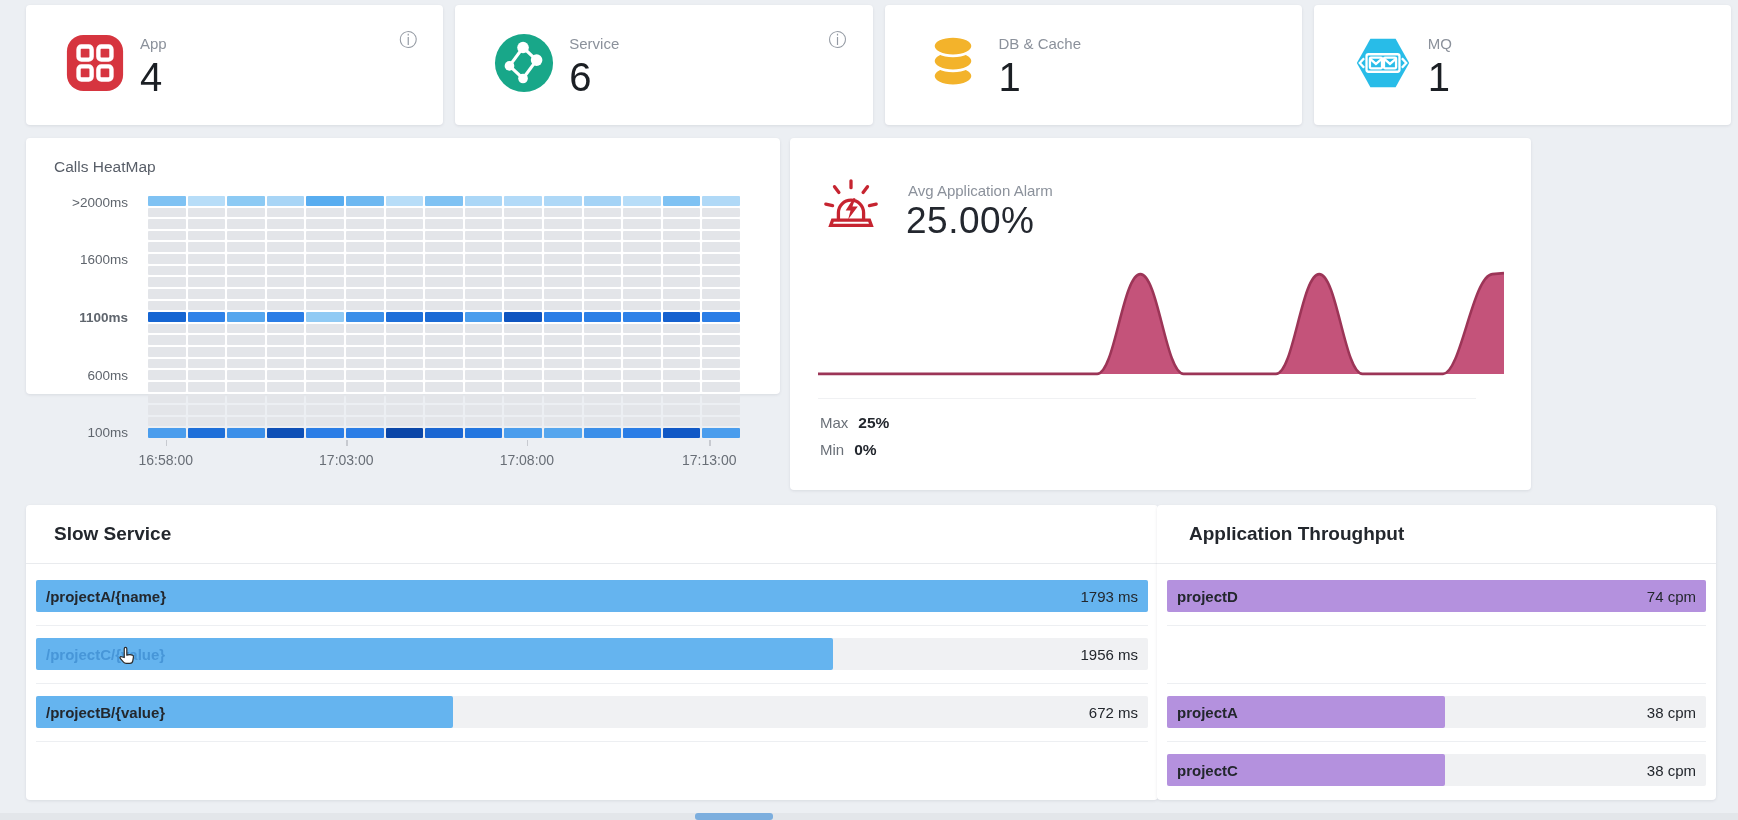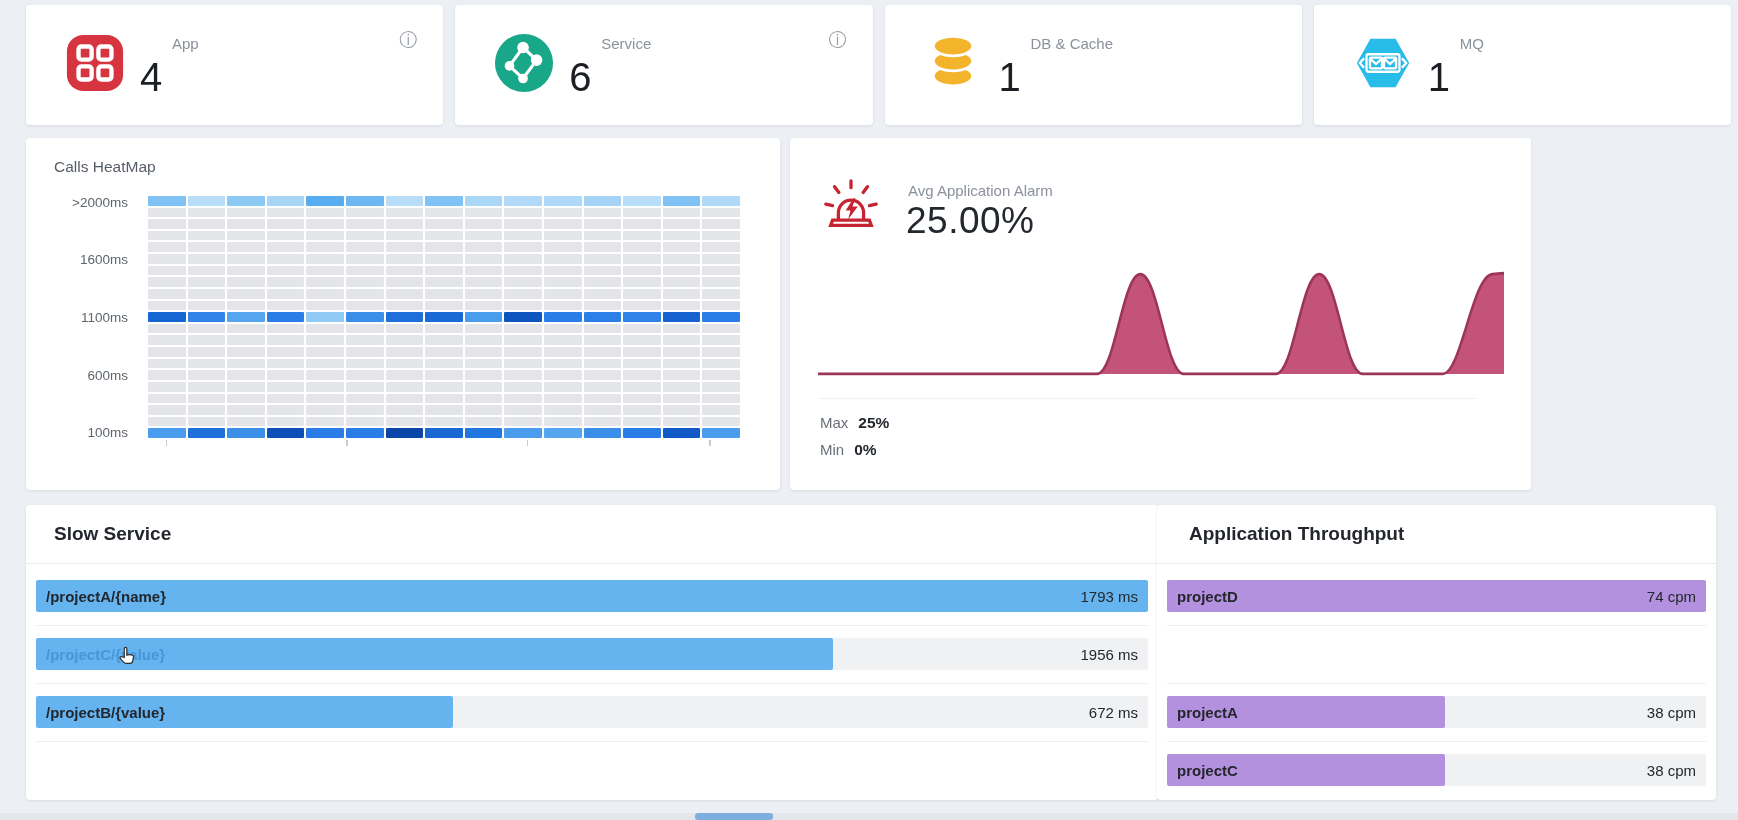--- a/index.html
+++ b/index.html
@@ -3,26 +3,26 @@
 <meta charset="utf-8">
 <style>
   html,body{margin:0;padding:0;background:#eceff3;font-family:"Liberation Sans","DejaVu Sans",sans-serif;}
   .page{position:relative;width:1738px;height:820px;background:#eceff3;overflow:hidden;}
   .card{position:absolute;background:#fff;border-radius:4px;box-shadow:0 1px 3px rgba(40,50,70,.10);}
 
   
   .stat-row{position:absolute;left:26px;top:5px;width:1705px;height:120px;display:flex;gap:12px;}
   .stat-card{position:relative;flex:1;background:#fff;border-radius:4px;box-shadow:0 1px 3px rgba(40,50,70,.10);height:120px;}
   .stat-icon{position:absolute;left:38px;top:27px;width:62px;height:62px;}
-  .stat-label{position:absolute;left:114px;top:30px;font-size:15px;color:#8b919b;margin-left:32px;}
+  .stat-label{position:absolute;left:114px;top:30px;font-size:15px;color:#8b919b;}
   .stat-value{position:absolute;left:114px;top:50px;font-size:40px;color:#1b1f24;}
   .stat-info{position:absolute;right:26px;top:26px;font-size:18px;color:#959ba4;cursor:pointer;line-height:1;}
 
   
-  .heatmap-card{left:26px;top:138px;width:754px;height:352px;}
+  .heatmap-card{left:26px;top:138px;width:754px;height:256px;}
   .panel-title-sm{position:absolute;left:28px;top:20px;font-size:15.5px;color:#585e68;}
   .hm-ylabels{position:absolute;left:0;top:58px;width:112px;height:242px;}
   .hm-ylabel{position:absolute;right:10px;transform:translateY(-50%);font-size:13.5px;color:#5f656d;}
   .hm-grid{position:absolute;left:122px;top:58px;width:592px;height:242px;display:grid;grid-template-columns:repeat(15,1fr);grid-auto-rows:1fr;gap:2px;}
   .hm-cell{border-radius:1px;}
   .hm-ticks{position:absolute;left:122px;top:302px;width:592px;height:6px;}
   .hm-tick{position:absolute;width:1.5px;height:6px;background:#c7cad0;}
   .hm-xlabels{position:absolute;left:122px;top:314px;width:592px;height:20px;}
   .hm-xlabel{position:absolute;transform:translateX(-50%);font-size:14px;color:#686e76;white-space:nowrap;}
 
@@ -123,21 +123,21 @@
         <div class="stat-label">MQ</div>
         <div class="stat-value">1</div>
       </div>
     </div>
 
   <div class="card heatmap-card">
     <div class="panel-title-sm">Calls HeatMap</div>
     <div class="hm-ylabels" id="hm-ylabels">
         <span class="hm-ylabel" style="top: 2.38095%;">&gt;2000ms</span>
         <span class="hm-ylabel" style="top: 26.1905%;">1600ms</span>
-        <span class="hm-ylabel" style="top: 50%;">1100ms</span>
+        <span class="hm-ylabel" style="top: 50%; font-weight: bold;">1100ms</span>
         <span class="hm-ylabel" style="top: 73.8095%;">600ms</span>
         <span class="hm-ylabel" style="top: 97.619%;">100ms</span>
       </div>
     <div class="hm-grid" id="hm-grid">
         <div class="hm-cell" style="background: rgb(127, 194, 243);"></div>
         <div class="hm-cell" style="background: rgb(183, 221, 248);"></div>
         <div class="hm-cell" style="background: rgb(140, 202, 244);"></div>
         <div class="hm-cell" style="background: rgb(168, 213, 246);"></div>
         <div class="hm-cell" style="background: rgb(88, 173, 240);"></div>
         <div class="hm-cell" style="background: rgb(109, 184, 241);"></div>
@@ -449,20 +449,26 @@
         <div class="hm-cell" style="background: rgb(59, 143, 233);"></div>
         <div class="hm-cell" style="background: rgb(42, 125, 230);"></div>
         <div class="hm-cell" style="background: rgb(16, 88, 198);"></div>
         <div class="hm-cell" style="background: rgb(74, 157, 237);"></div>
       </div>
     <div class="hm-ticks" id="hm-ticks">
         <span class="hm-tick" style="left: 3%;"></span>
         <span class="hm-tick" style="left: 33.5%;"></span>
         <span class="hm-tick" style="left: 64%;"></span>
         <span class="hm-tick" style="left: 94.8%;"></span>
+      </div>
+    <div class="hm-xlabels" id="hm-xlabels">
+        <span class="hm-xlabel" style="left: 3%;">16:58:00</span>
+        <span class="hm-xlabel" style="left: 33.5%;">17:03:00</span>
+        <span class="hm-xlabel" style="left: 64%;">17:08:00</span>
+        <span class="hm-xlabel" style="left: 94.8%;">17:13:00</span>
       </div>
   </div>
 
   <div class="card alarm-card">
     <span class="alarm-icon" id="alarm-icon"><svg viewBox="0 0 64 64" width="62" height="62">
           <g stroke="#c62430" stroke-width="3.4" fill="none" stroke-linecap="round">
             <path d="M19 45 v-7 a13 13 0 0 1 26 0 v7"></path>
             <path d="M13 45.5 h38 l2 5.5 h-42 z"></path>
             <line x1="32" y1="5" x2="32" y2="12"></line>
             <line x1="15" y1="11" x2="19.5" y2="17"></line>

